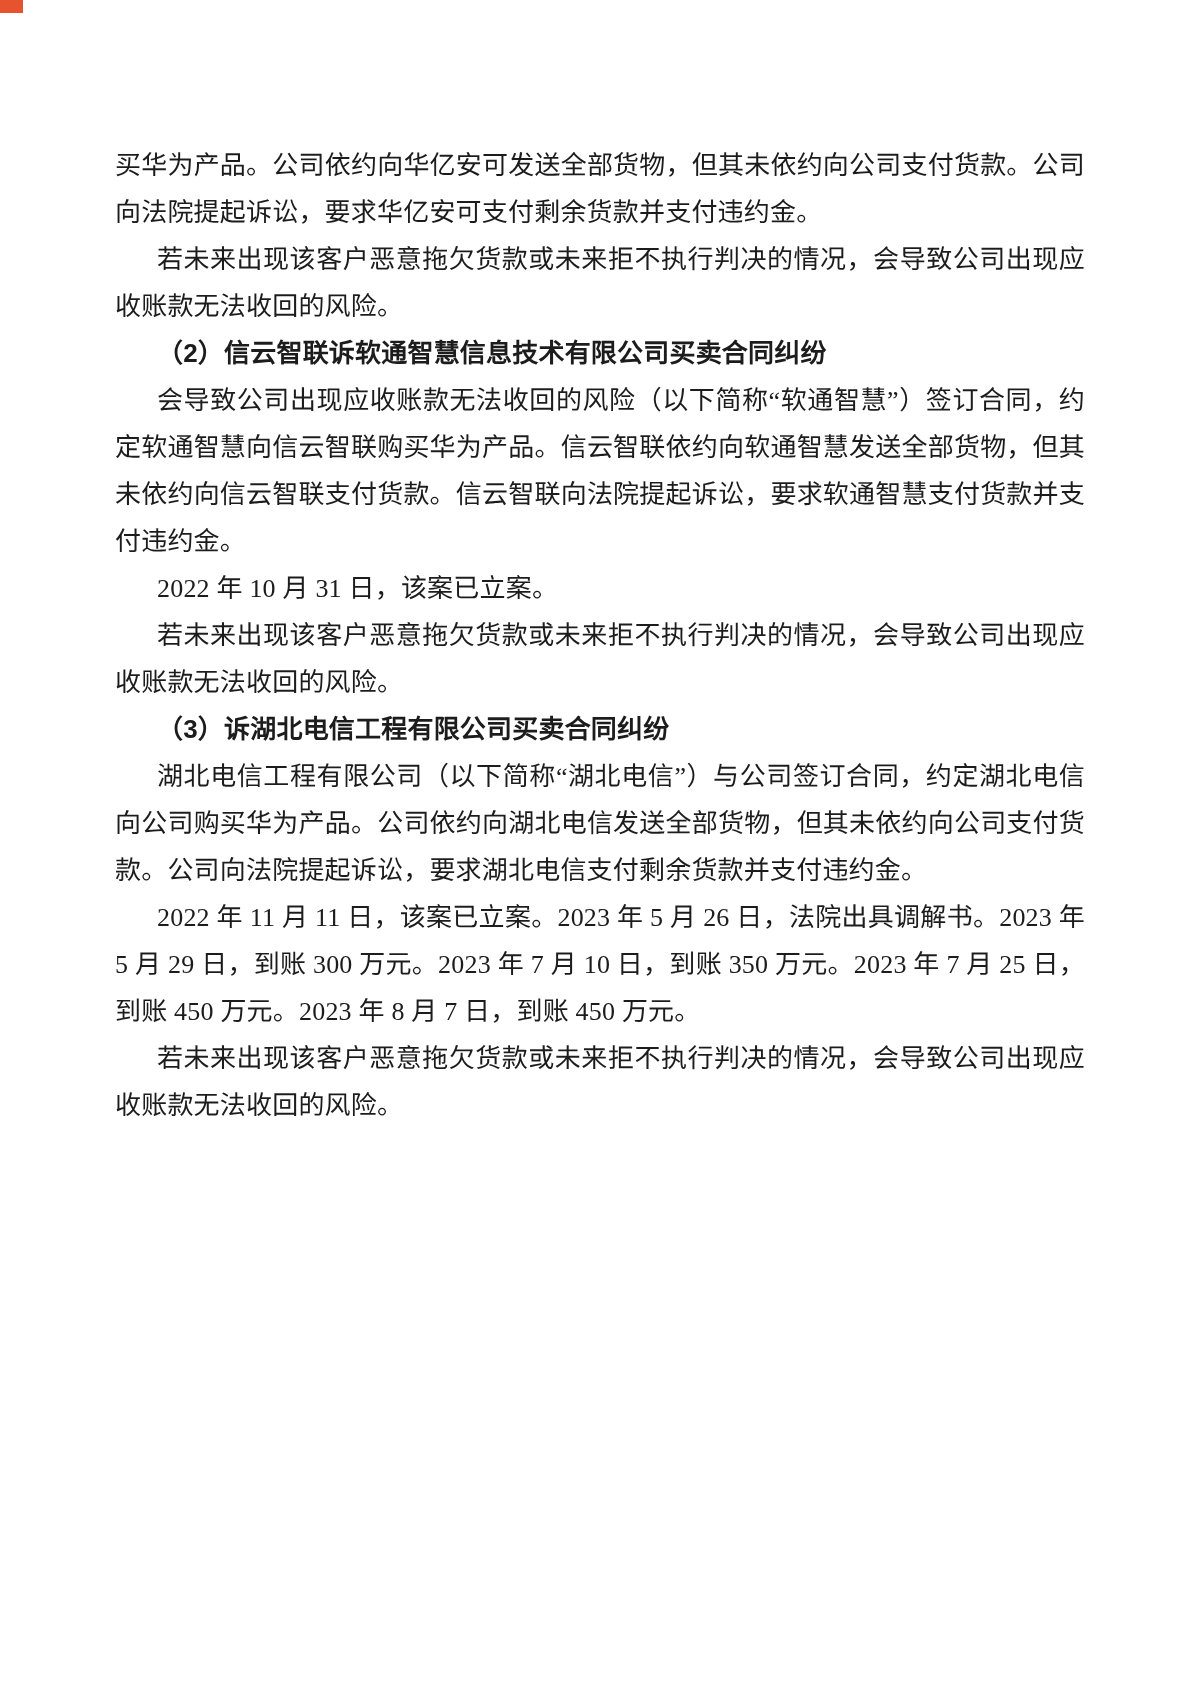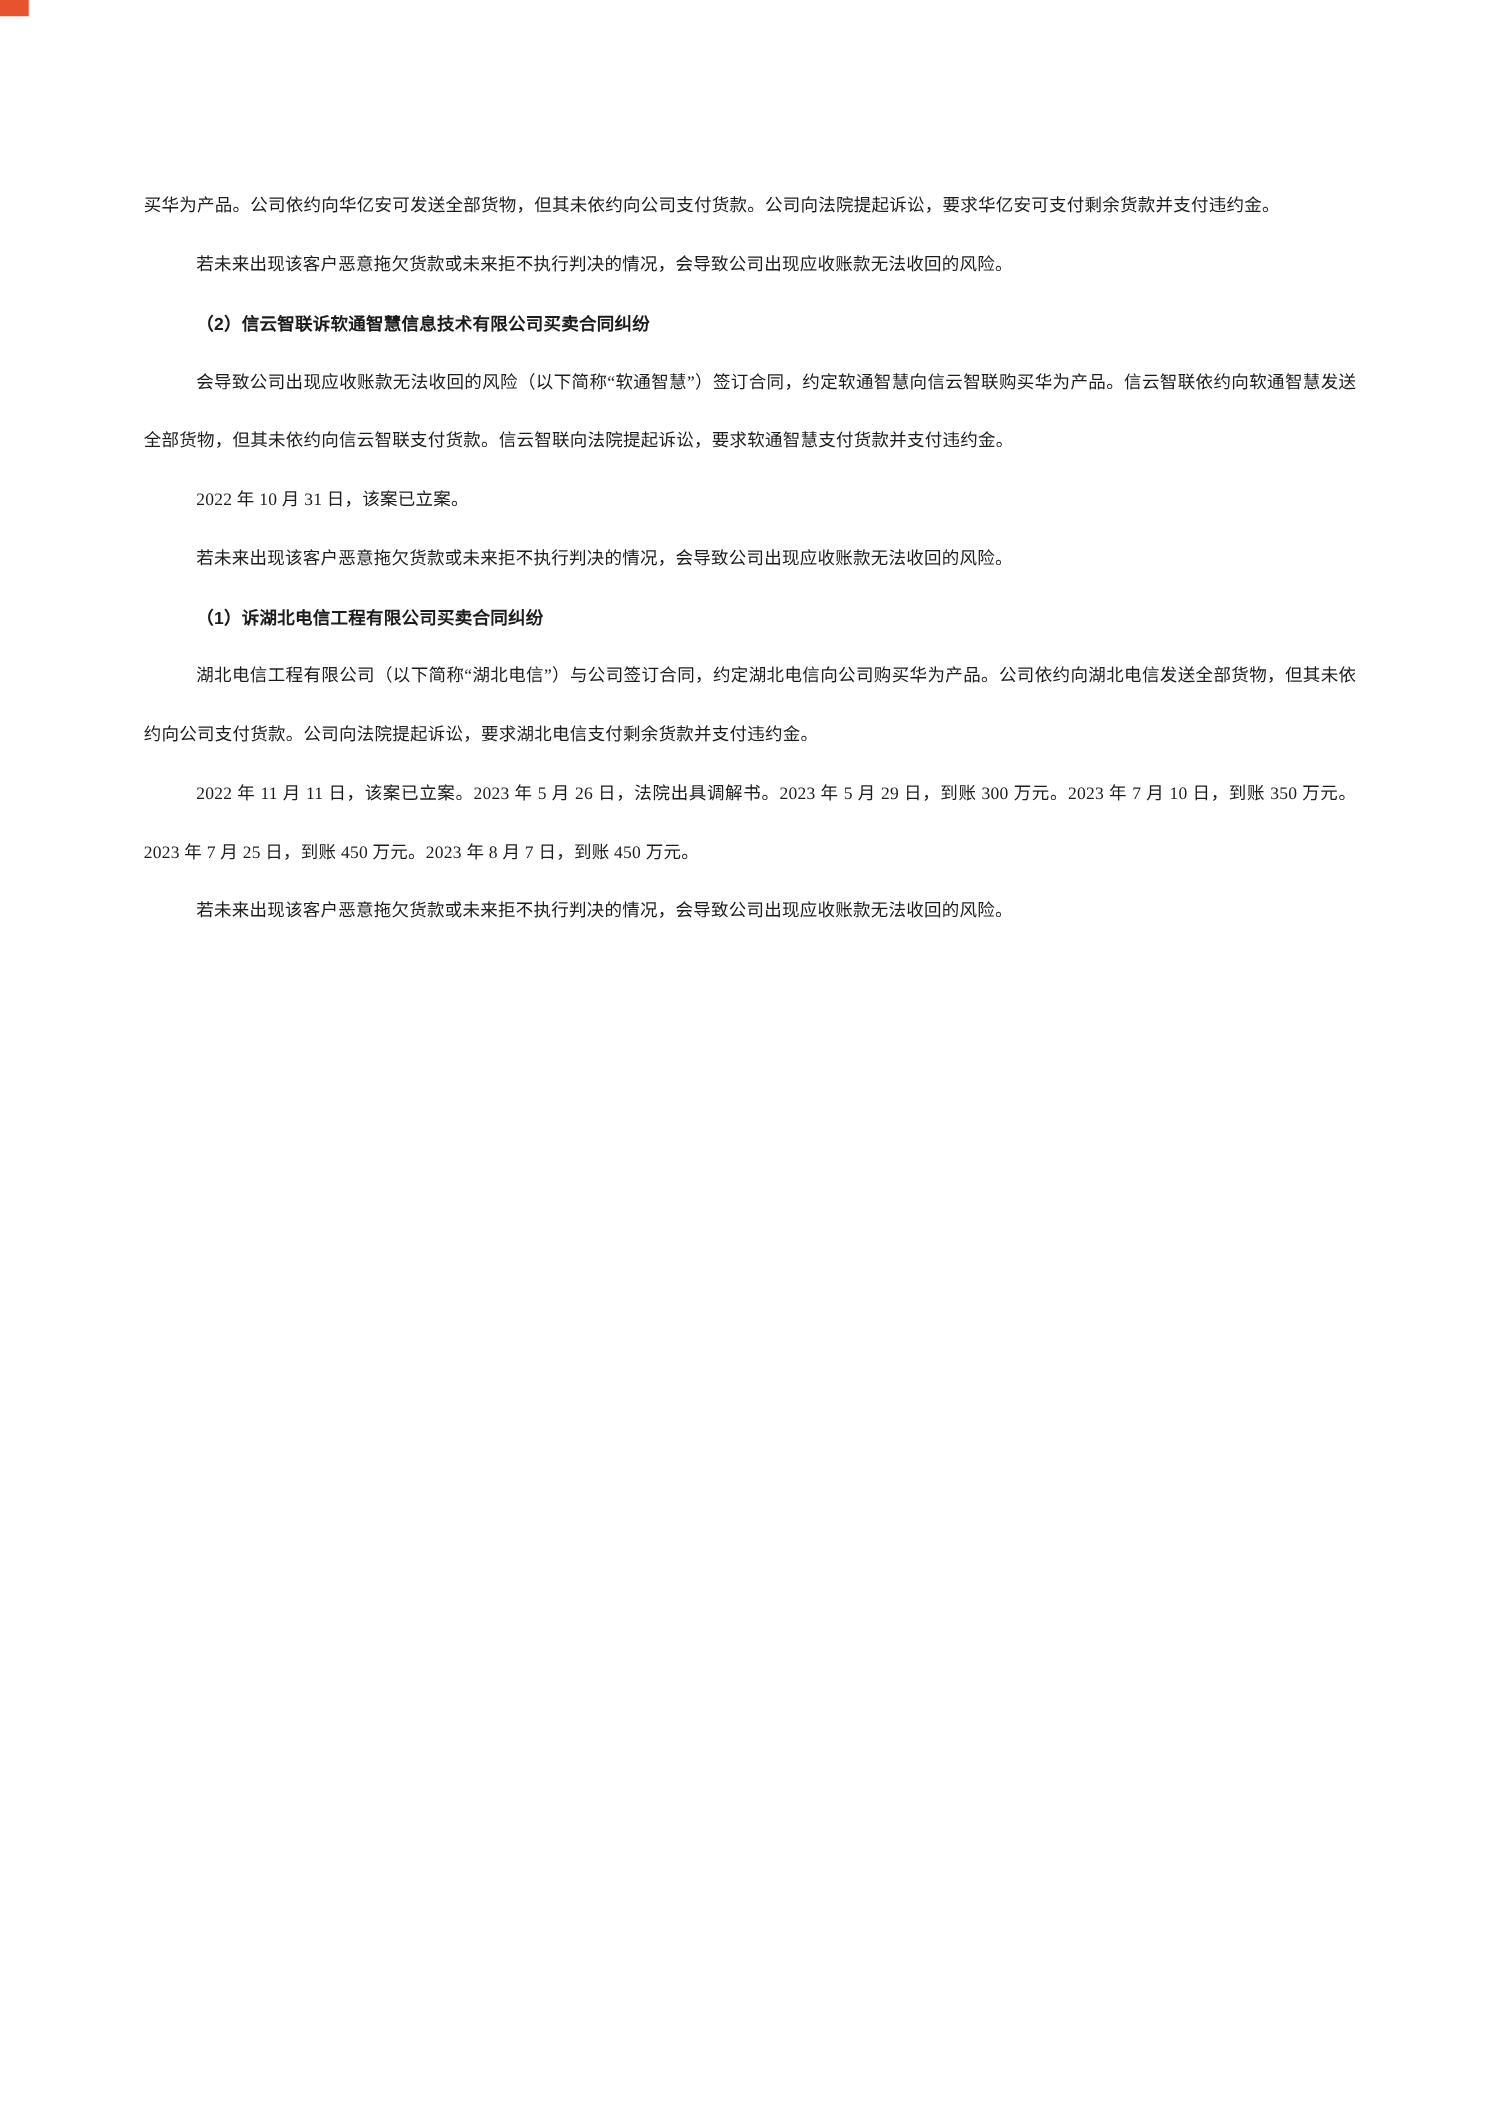--- a/index.html
+++ b/index.html
@@ -21,21 +21,21 @@
     top: 0;
     width: 23px;
     height: 13px;
   }
   .content {
     position: absolute;
     left: 115px;
     top: 142px;
     width: 970px;
     font-family: "Liberation Serif", "DejaVu Serif", serif;
-    font-size: 14px;
+    font-size: 26px;
     line-height: 47px;
     color: #1c1c1c;
     text-align: justify;
     letter-spacing: 0.2px;
   }
   .content p {
     margin: 0;
     padding: 0;
   }
   .content p.indent {
@@ -62,21 +62,21 @@
     <p class="indent">若未来出现该客户恶意拖欠货款或未来拒不执行判决的情况，会导致公司出现应收账款无法收回的风险。</p>
 
     <p class="heading">（2）信云智联诉软通智慧信息技术有限公司买卖合同纠纷</p>
 
     <p class="indent">会导致公司出现应收账款无法收回的风险（以下简称“软通智慧”）签订合同，约定软通智慧向信云智联购买华为产品。信云智联依约向软通智慧发送全部货物，但其未依约向信云智联支付货款。信云智联向法院提起诉讼，要求软通智慧支付货款并支付违约金。</p>
 
     <p class="indent">2022 年 10 月 31 日，该案已立案。</p>
 
     <p class="indent">若未来出现该客户恶意拖欠货款或未来拒不执行判决的情况，会导致公司出现应收账款无法收回的风险。</p>
 
-    <p class="heading">（1）诉湖北电信工程有限公司买卖合同纠纷</p>
+    <p class="heading">（3）诉湖北电信工程有限公司买卖合同纠纷</p>
 
     <p class="indent">湖北电信工程有限公司（以下简称“湖北电信”）与公司签订合同，约定湖北电信向公司购买华为产品。公司依约向湖北电信发送全部货物，但其未依约向公司支付货款。公司向法院提起诉讼，要求湖北电信支付剩余货款并支付违约金。</p>
 
     <p class="indent">2022 年 11 月 11 日，该案已立案。2023 年 5 月 26 日，法院出具调解书。2023 年 5 月 29 日，到账 300 万元。2023 年 7 月 10 日，到账 350 万元。2023 年 7 月 25 日，到账 450 万元。2023 年 8 月 7 日，到账 450 万元。</p>
 
     <p class="indent">若未来出现该客户恶意拖欠货款或未来拒不执行判决的情况，会导致公司出现应收账款无法收回的风险。</p>
 
 
 
 

